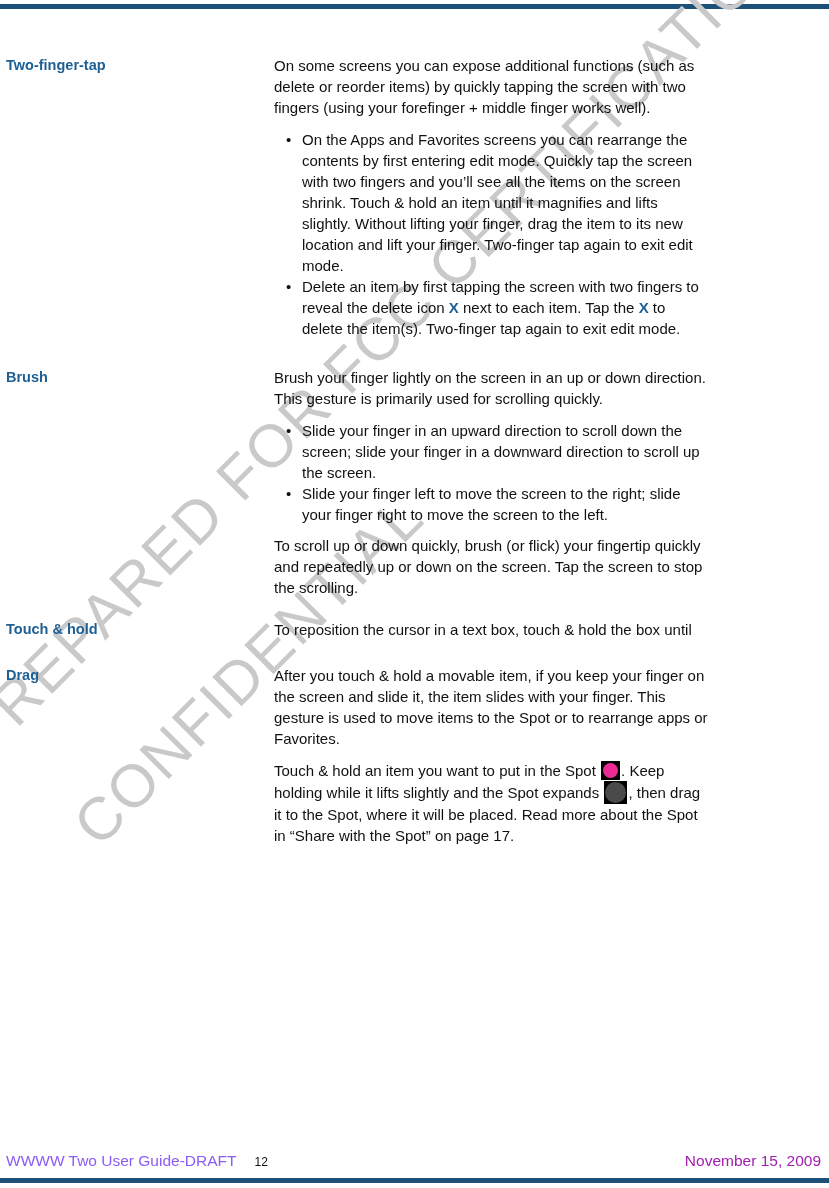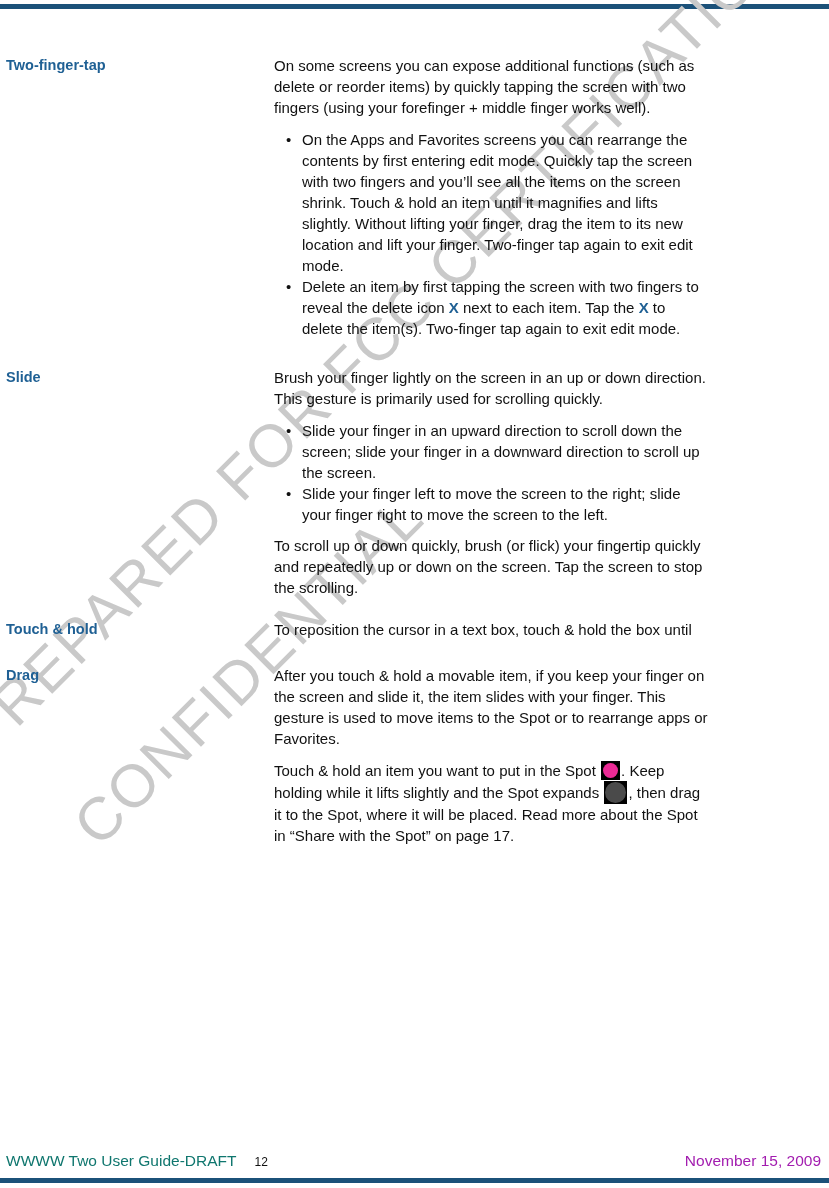--- a/index.html
+++ b/index.html
@@ -175,21 +175,21 @@
     top: 1152px;
     width: 829px;
     display: flex;
     align-items: baseline;
     z-index: 10;
     font-family: "Liberation Sans", sans-serif;
   }
   .footer-left {
     padding-left: 6px;
     font-size: 15.5px;
-    color: #0f766e;
+    color: #8b5cf6;
     flex: 0 0 auto;
   }
   .footer-center {
     flex: 1 1 auto;
     text-align: left;
     font-size: 12px;
     color: #111111;
     padding-left: 18px;
   }
   .footer-right {
@@ -224,21 +224,21 @@
         <li>On the Apps and Favorites screens you can rearrange the contents by first entering edit mode. Quickly tap the screen with two fingers and you’ll see all the items on the screen shrink. Touch &amp; hold an item until it magnifies and lifts slightly. Without lifting your finger, drag the item to its new location and lift your finger. Two-finger tap again to exit edit mode.</li>
         <li><span>Delete an item by first tapping the screen with two fingers to reveal the delete icon </span><span class="blue-x">X</span><span> next to each item. Tap the </span><span class="blue-x">X</span><span> to delete the item(s). Two-finger tap again to exit edit mode.</span></li>
       </ul>
     </div>
   </div>
 
   <div class="spacer-md" style="height:18px"></div>
 
   <div class="row">
     <div class="term-col">
-      <div class="term">Slide</div>
+      <div class="term">Brush</div>
     </div>
     <div class="def-col">
       <p class="para">Brush your finger lightly on the screen in an up or down direction. This gesture is primarily used for scrolling quickly.</p>
       <ul class="bullets">
         <li>Slide your finger in an upward direction to scroll down the screen; slide your finger in a downward direction to scroll up the screen.</li>
         <li>Slide your finger left to move the screen to the right; slide your finger right to move the screen to the left.</li>
       </ul>
       <p class="para">To scroll up or down quickly, brush (or flick) your fingertip quickly and repeatedly up or down on the screen. Tap the screen to stop the scrolling.</p>
     </div>
   </div>

